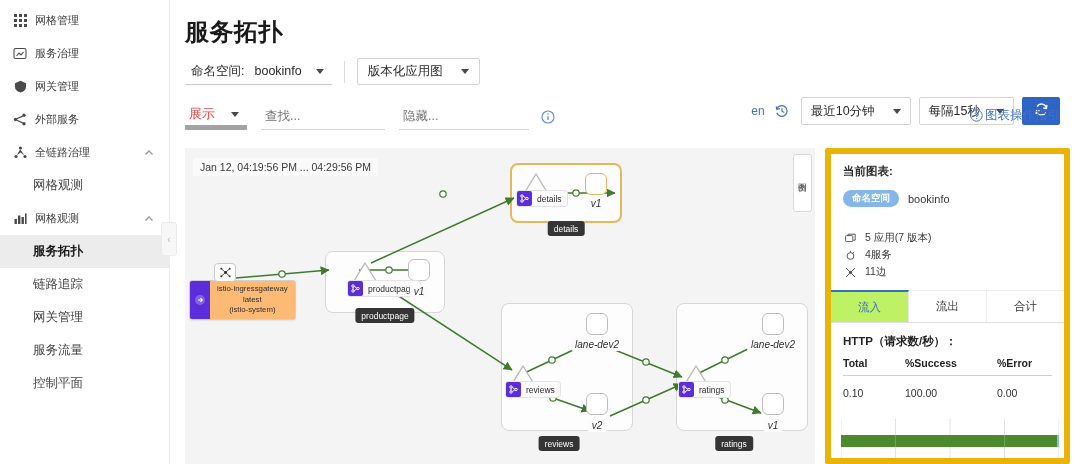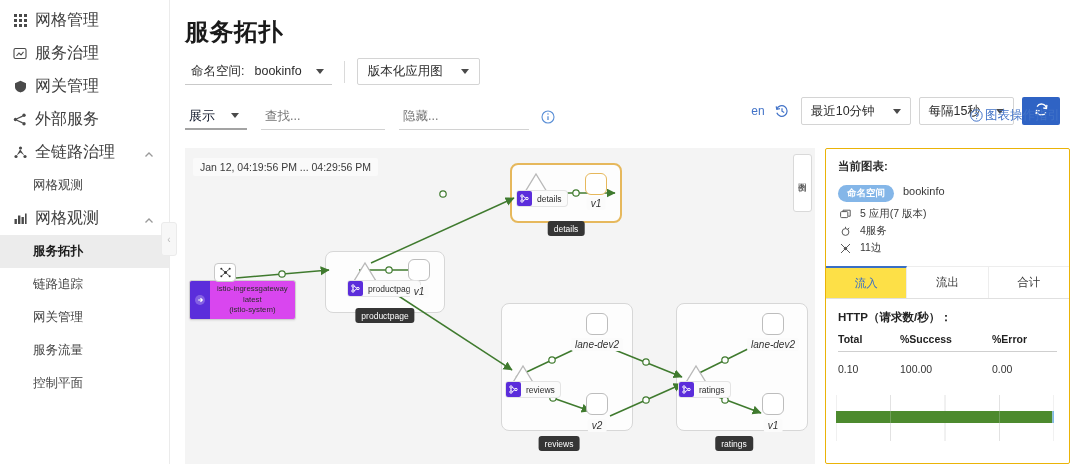--- a/index.html
+++ b/index.html
@@ -11,21 +11,21 @@
   #app { position: relative; width: 1080px; height: 464px; display: flex; }
 
   
   .sidebar {
     width: 170px; height: 464px; background: #ffffff;
     border-right: 1px solid #ebebeb; position: relative; flex: 0 0 170px;
     padding-top: 4px;
   }
   .nav-item {
     display: flex; align-items: center; height: 33px;
-    padding: 0 14px 0 12px; font-size: 16px; color: #3c3c3c;
+    padding: 0 14px 0 12px; font-size: 11px; color: #3c3c3c;
     cursor: pointer; position: relative;
   }
   .nav-item .ico {
     width: 16px; height: 16px; margin-right: 7px; flex: 0 0 16px;
     display: flex; align-items: center; justify-content: center; color: #4a4a4a;
   }
   .nav-item .lbl { flex: 1 1 auto; white-space: nowrap; }
   .nav-item .chev { width: 12px; height: 12px; color: #9a9a9a; flex: 0 0 12px; }
   .nav-item.child { padding-left: 33px; font-size: 12.5px; color: #454545; }
   .nav-item.child.active { background: #ececec; font-weight: bold; color: #1c1c1c; }
@@ -72,21 +72,21 @@
   .refresh-select .val { margin-right: 16px; }
   .refresh-btn {
     width: 38px; height: 28px; background: #2f63c4; border-radius: 2px;
     display: flex; align-items: center; justify-content: center; cursor: pointer;
   }
 
   
   .row2 { position: absolute; left: 15px; top: 103px; display: flex; align-items: center; }
   .display-select {
     display: flex; align-items: center; height: 27px; padding: 0 8px 0 4px;
-    font-size: 13px; color: #0f172a; border-bottom: 2px solid #a3a3a3; margin-right: 14px;
+    font-size: 13px; color: #ef4444; border-bottom: 5px solid #a3a3a3; margin-right: 14px;
   }
   .display-select .val { margin-right: 16px; }
   .find-input, .hide-input {
     height: 27px; border: none; border-bottom: 1px solid #d2d2d2;
     font-size: 12.5px; color: #3c3c3c; outline: none; background: transparent;
     font-family: inherit; padding: 0 4px;
   }
   .find-input { width: 124px; margin-right: 14px; }
   .hide-input { width: 130px; }
   .info-ico { margin-left: 12px; color: #5a8fd6; display: flex; align-items: center; cursor: pointer; }
@@ -132,21 +132,21 @@
   }
   .vnode.hl { border-color: #e6b85c; }
   .vlabel {
     position: absolute; font-size: 10px; color: #333; background: #fbfbfb;
     padding: 1px 4px; border-radius: 2px; white-space: nowrap; z-index: 5;
     transform: translateX(-50%);
     font-style: italic;
   }
   .ingress-node {
     position: absolute; display: flex; align-items: stretch; z-index: 5;
-    background: #d946ef; border: 1px solid #d0d0d0; border-radius: 3px;
+    background: #fdba74; border: 1px solid #d0d0d0; border-radius: 3px;
     box-shadow: 0 1px 2px rgba(0,0,0,.07);
   }
   .ingress-node .bar {
     width: 20px; background: #5b2ddb; border-radius: 2px 0 0 2px;
     display: flex; align-items: center; justify-content: center; flex: 0 0 20px;
   }
   .ingress-node .txt {
     padding: 3px 7px; font-size: 7.8px; color: #2e2e2e; line-height: 1.35;
     text-align: center; white-space: nowrap;
   }
@@ -164,39 +164,39 @@
   .legend-tab .vt {
     font-size: 8.5px; color: #555; writing-mode: vertical-rl; line-height: 1;
     letter-spacing: 1px; margin-bottom: 3px;
   }
   .legend-tab .gt { font-size: 9px; color: #555; }
   .edge-svg { position: absolute; left: 0; top: 0; width: 630px; height: 316px; z-index: 3; pointer-events: none; }
 
   
   .side {
     position: absolute; right: 10px; top: 148px; width: 245px; height: 316px;
-    background: #fff; border: 1px solid #eab308; border-radius: 2px; overflow: hidden;
+    background: #fff; border: 6px solid #eab308; border-radius: 2px; overflow: hidden;
   }
   .side-sec { padding: 10px 12px 8px 12px; border-bottom: 1px solid #ededed; }
   .side-title { font-size: 11.5px; color: #2b2b2b; font-weight: bold; margin-bottom: 11px; }
-  .ns-row { display: flex; align-items: flex-start; margin-bottom: 5px; }
+  .ns-row { display: flex; align-items: center; margin-bottom: 24px; }
   .ns-badge {
     background: #84b6e8; color: #fff; font-size: 9.5px; font-weight: bold;
     padding: 2px 9px; border-radius: 9px; margin-right: 9px;
   }
   .ns-name { font-size: 11px; color: #383838; }
   .stat-row { display: flex; align-items: center; margin-bottom: 3px; font-size: 10.5px; color: #3a3a3a; }
   .stat-row .si { width: 14px; margin-right: 8px; display: flex; align-items: center; justify-content: center; color: #5a5a5a; }
   .tabs { display: flex; border-bottom: 1px solid #e0e0e0; }
   .tab {
     flex: 1 1 0; text-align: center; font-size: 11.5px; padding: 8px 0 7px 0;
     color: #3a3a3a; cursor: pointer; border-right: 1px solid #ededed;
   }
   .tab:last-child { border-right: none; }
-  .tab.active { color: #3a6fc4; border-top: 2px solid #3a6fc4; background: #fde047; margin-top: -1px; }
+  .tab.active { color: #3a6fc4; border-top: 2px solid #3a6fc4; background: #bef264; margin-top: -1px; }
   .http-title { font-size: 11.5px; color: #222; font-weight: bold; padding: 11px 12px 8px 12px; }
   .mtable { padding: 0 12px; }
   .mhead { display: flex; font-size: 10.5px; font-weight: bold; color: #222; padding-bottom: 6px; border-bottom: 1px solid #cfcfcf; }
   .mrow { display: flex; font-size: 10.5px; color: #333; padding-top: 11px; }
   .c0 { width: 62px; } .c1 { width: 92px; } .c2 { flex: 1 1 auto; }
   .spark { position: relative; margin: 18px 6px 0 10px; height: 50px; }
 </style>
 </head>
 <body>
 

